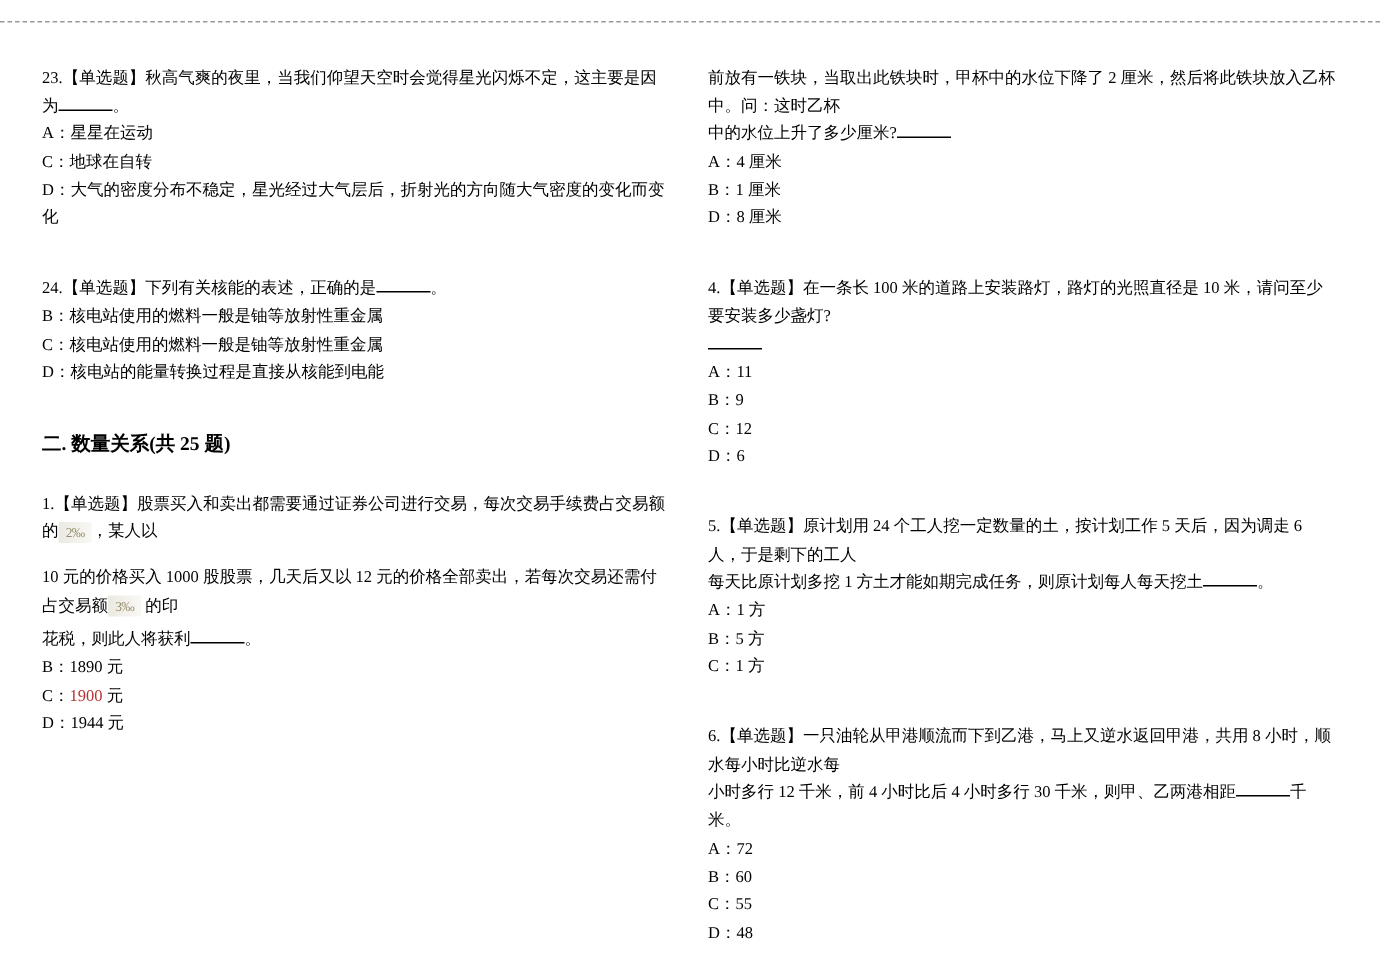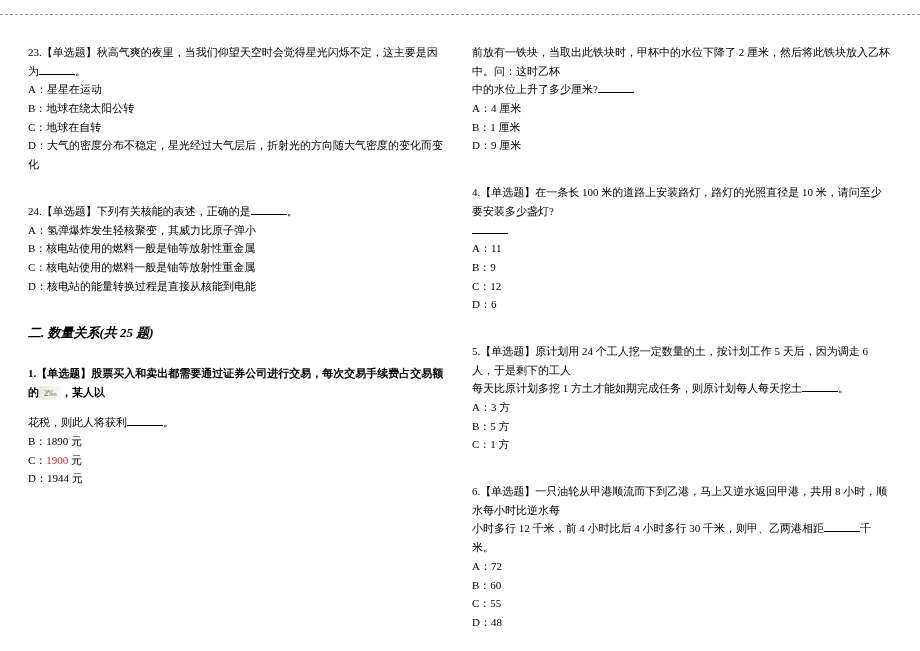--- a/index.html
+++ b/index.html
@@ -38,21 +38,20 @@
       vertical-align: baseline;
     }
     .option {
       display: block;
       line-height: 1.7;
     }
     .section-title {
       font-weight: bold;
       font-size: 13px;
       margin: 14px 0 20px 0;
-      font-style: italic;
     }
     .frac-pic {
       display: inline-block;
       vertical-align: middle;
       width: 22px;
       height: 14px;
       background: linear-gradient(to right, rgba(120,110,50,0.15), rgba(120,110,50,0.05));
       border: 0;
       font-size: 9px;
       text-align: center;
@@ -65,71 +64,72 @@
   </style>
 </head>
 <body>
 
 <div class="page">
   <div class="column">
 
     <div class="question-block">
       <div class="q-text"><span>23.【单选题】秋高气爽的夜里，当我们仰望天空时会觉得星光闪烁不定，这主要是因为</span><span class="gap"></span>。</div>
       <span class="option">A：星星在运动</span>
-      <span class="option">B：地球在绕太阳公转</span>
       <span class="option">C：地球在自转</span>
       <span class="option">D：大气的密度分布不稳定，星光经过大气层后，折射光的方向随大气密度的变化而变化</span>
     </div>
 
     <div class="question-block">
       <div class="q-text"><span>24.【单选题】下列有关核能的表述，正确的是</span><span class="gap"></span>。</div>
-      <span class="option">A：氢弹爆炸发生轻核聚变，其威力比原子弹小</span>
       <span class="option">B：核电站使用的燃料一般是铀等放射性重金属</span>
       <span class="option">C：核电站使用的燃料一般是铀等放射性重金属</span>
       <span class="option">D：核电站的能量转换过程是直接从核能到电能</span>
     </div>
 
 
     <div class="section-title">二. 数量关系(共 25 题)</div>
 
     <div class="question-block">
-      <div class="q-text para" style="margin-bottom:12px;font-weight:bold;">
+      <div class="q-text para" style="margin-bottom:12px;">
         <span>1.【单选题】股票买入和卖出都需要通过证券公司进行交易，每次交易手续费占交易额的</span><span class="frac-pic">2‰</span><span>，某人以</span>
+      </div>
+      <div class="q-text para">
+        <span>10 元的价格买入 1000 股股票，几天后又以 12 元的价格全部卖出，若每次交易还需付占交易额</span><span class="frac-pic">3‰</span><span> 的印</span>
       </div>
       <div class="q-text"><span>花税，则此人将获利</span><span class="gap"></span>。</div>
       <span class="option">B：1890 元</span>
       <span class="option"><span>C：</span><span class="red-num">1900</span><span> 元</span></span>
       <span class="option">D：1944 元</span>
     </div>
 
   </div>
 
   <div class="column">
 
     <div class="question-block">
       <div class="q-text">前放有一铁块，当取出此铁块时，甲杯中的水位下降了 2 厘米，然后将此铁块放入乙杯中。问：这时乙杯</div>
       <div class="q-text"><span>中的水位上升了多少厘米?</span><span class="gap"></span></div>
       <span class="option">A：4 厘米</span>
       <span class="option">B：1 厘米</span>
-      <span class="option">D：9 厘米</span>
+      <span class="option">D：8 厘米</span>
     </div>
 
     <div class="question-block">
       <div class="q-text"><span>4.【单选题】在一条长 100 米的道路上安装路灯，路灯的光照直径是 10 米，请问至少要安装多少盏灯?</span></div>
       <div class="q-text"><span class="gap"></span></div>
       <span class="option">A：11</span>
       <span class="option">B：9</span>
       <span class="option">C：12</span>
       <span class="option">D：6</span>
     </div>
 
     <div class="question-block">
       <div class="q-text">5.【单选题】原计划用 24 个工人挖一定数量的土，按计划工作 5 天后，因为调走 6 人，于是剩下的工人</div>
       <div class="q-text"><span>每天比原计划多挖 1 方土才能如期完成任务，则原计划每人每天挖土</span><span class="gap"></span>。</div>
-      <span class="option">A：3 方</span>
+      <span class="option">A：1 方</span>
       <span class="option">B：5 方</span>
       <span class="option">C：1 方</span>
     </div>
 
     <div class="question-block">
       <div class="q-text">6.【单选题】一只油轮从甲港顺流而下到乙港，马上又逆水返回甲港，共用 8 小时，顺水每小时比逆水每</div>
       <div class="q-text"><span>小时多行 12 千米，前 4 小时比后 4 小时多行 30 千米，则甲、乙两港相距</span><span class="gap"></span><span>千米。</span></div>
       <span class="option">A：72</span>
       <span class="option">B：60</span>
       <span class="option">C：55</span>

